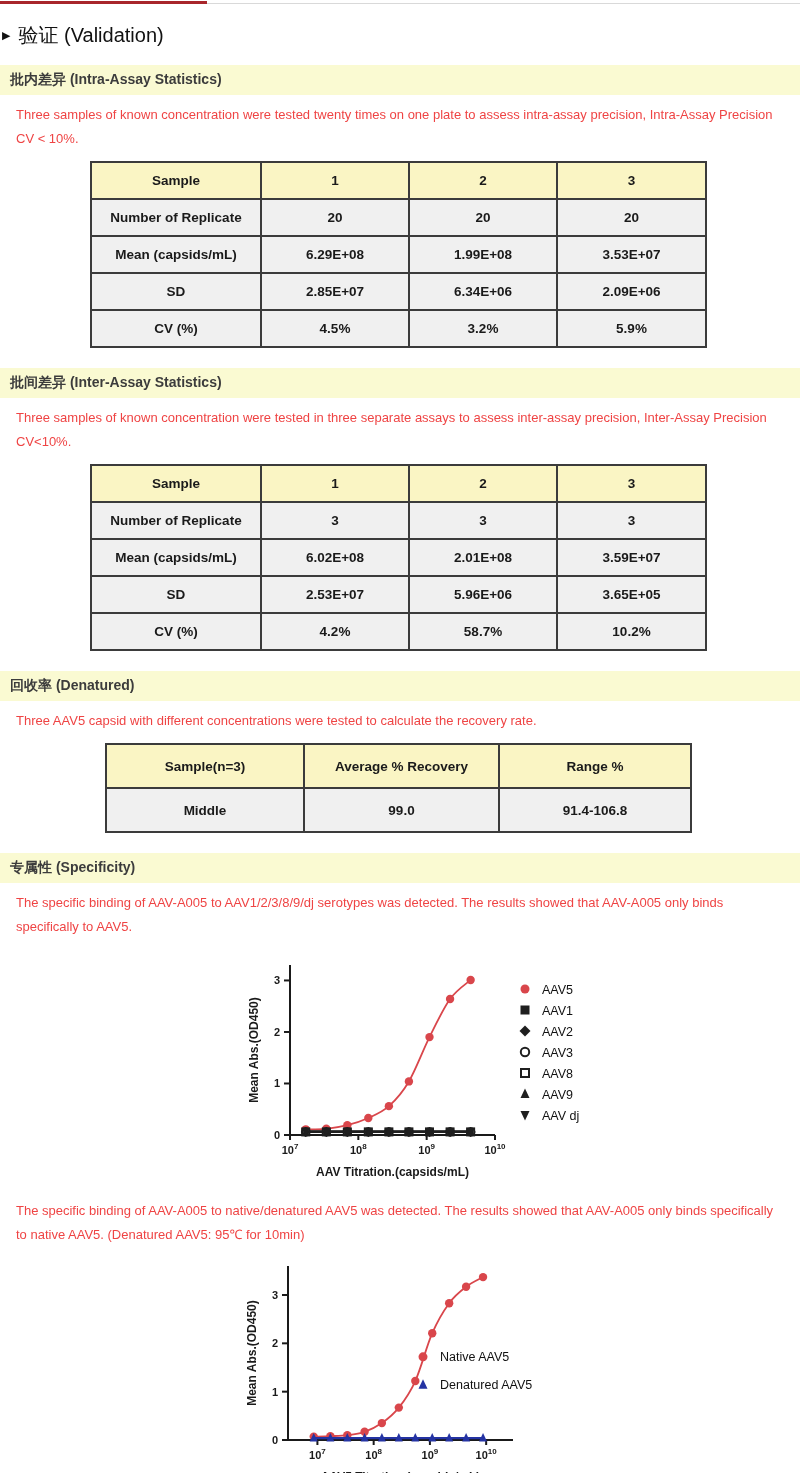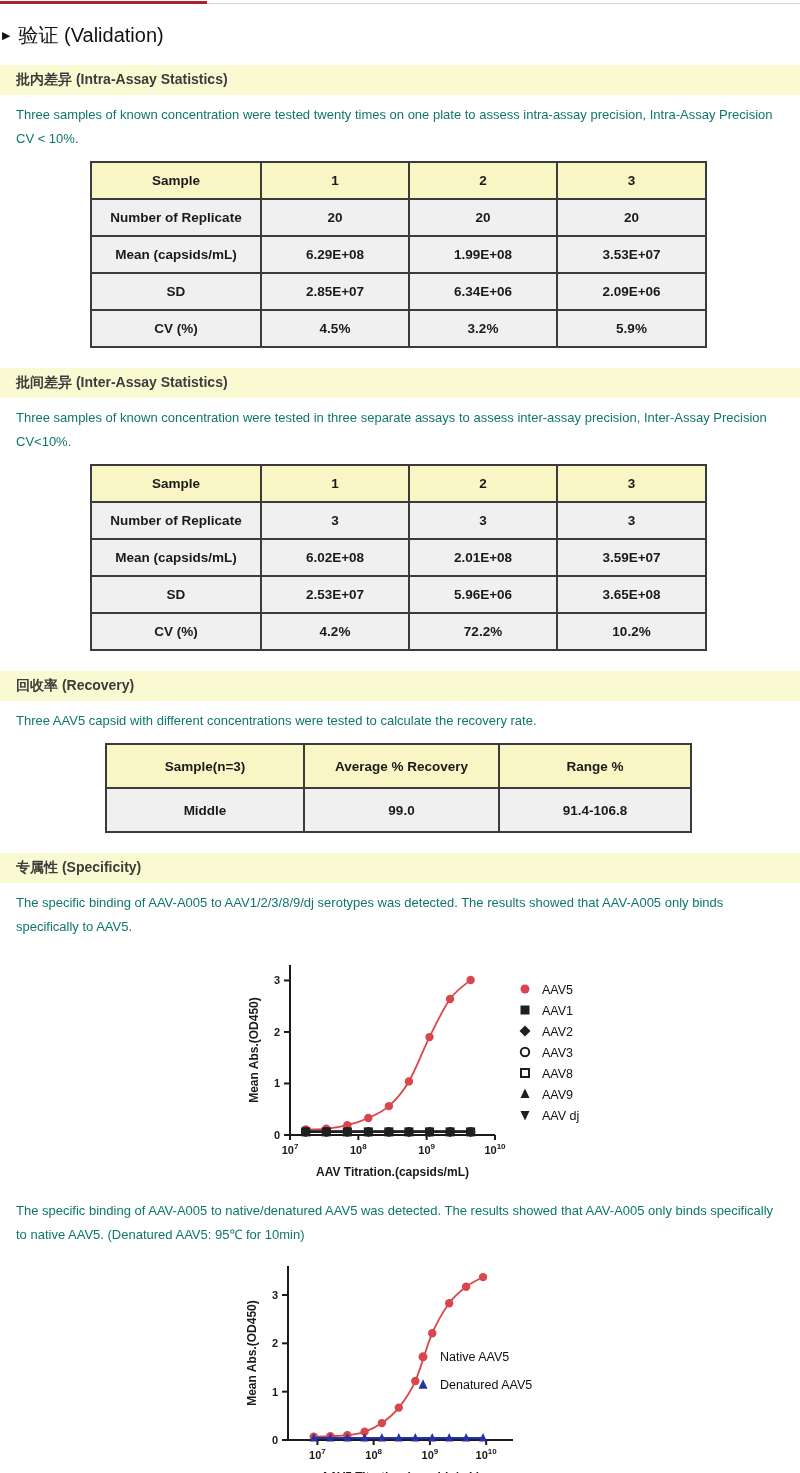--- a/index.html
+++ b/index.html
@@ -6,23 +6,23 @@
   body{width:800px;font-family:"Liberation Sans",sans-serif;color:#1a1a1a;}
 
   .top-line{position:relative;height:6px;}
   .top-line .gray{position:absolute;top:3px;left:0;width:800px;height:1px;background:#d9d9d9;}
   .top-line .red{position:absolute;top:1px;left:0;width:207px;height:3px;background:#a8262b;}
 
   h1.page-title{display:flex;align-items:center;font-size:20px;font-weight:400;
     margin:16px 0 16px 2px;color:#111;}
   h1.page-title .tri{font-size:11px;margin-right:8px;color:#111;line-height:1;cursor:pointer;}
 
-  .banner{background:#fafad2;padding:6px 16px;font-size:14px;font-weight:700;color:#3c3c3c;margin:0 0 4px 0;}
-
-  p.para{color:#0f766e;font-size:13px;line-height:1.85;margin:8px 16px 10px 16px;}
+  .banner{background:#fafad2;padding:6px 10px;font-size:14px;font-weight:700;color:#3c3c3c;margin:0 0 4px 0;}
+
+  p.para{color:#ef4444;font-size:13px;line-height:1.85;margin:8px 16px 10px 16px;}
 
   table.stats{border-collapse:collapse;margin:6px 0 20px 90px;table-layout:fixed;}
   table.stats th,table.stats td{border:2px solid #3b3b3b;text-align:center;vertical-align:middle;
     font-size:13.5px;height:35px;background:#f0f0f0;padding:0 0;}
   table.stats thead th{background:#faf5c4;}
   table.stats td{font-weight:700;}
 
   table.recovery{margin-left:105px;}
   table.recovery th,table.recovery td{height:42px;}
 
@@ -120,32 +120,32 @@
     <tr>
       <th>Mean (capsids/mL)</th>
       <td>6.02E+08</td>
       <td>2.01E+08</td>
       <td>3.59E+07</td>
     </tr>
     <tr>
       <th>SD</th>
       <td>2.53E+07</td>
       <td>5.96E+06</td>
-      <td>3.65E+08</td>
+      <td>3.65E+05</td>
     </tr>
     <tr>
       <th>CV (%)</th>
       <td>4.2%</td>
-      <td>72.2%</td>
+      <td>58.7%</td>
       <td>10.2%</td>
     </tr>
   </tbody>
 </table>
 
-<div class="banner">回收率 (Recovery)</div>
+<div class="banner">回收率 (Denatured)</div>
 <p class="para">Three AAV5 capsid with different concentrations were tested to calculate the recovery rate.</p>
 <table class="stats recovery">
   <colgroup>
       <col style="width:198px">
       <col style="width:195px">
       <col style="width:192px">
     </colgroup>
   <thead>
     <tr>
       <th>Sample(n=3)</th>

